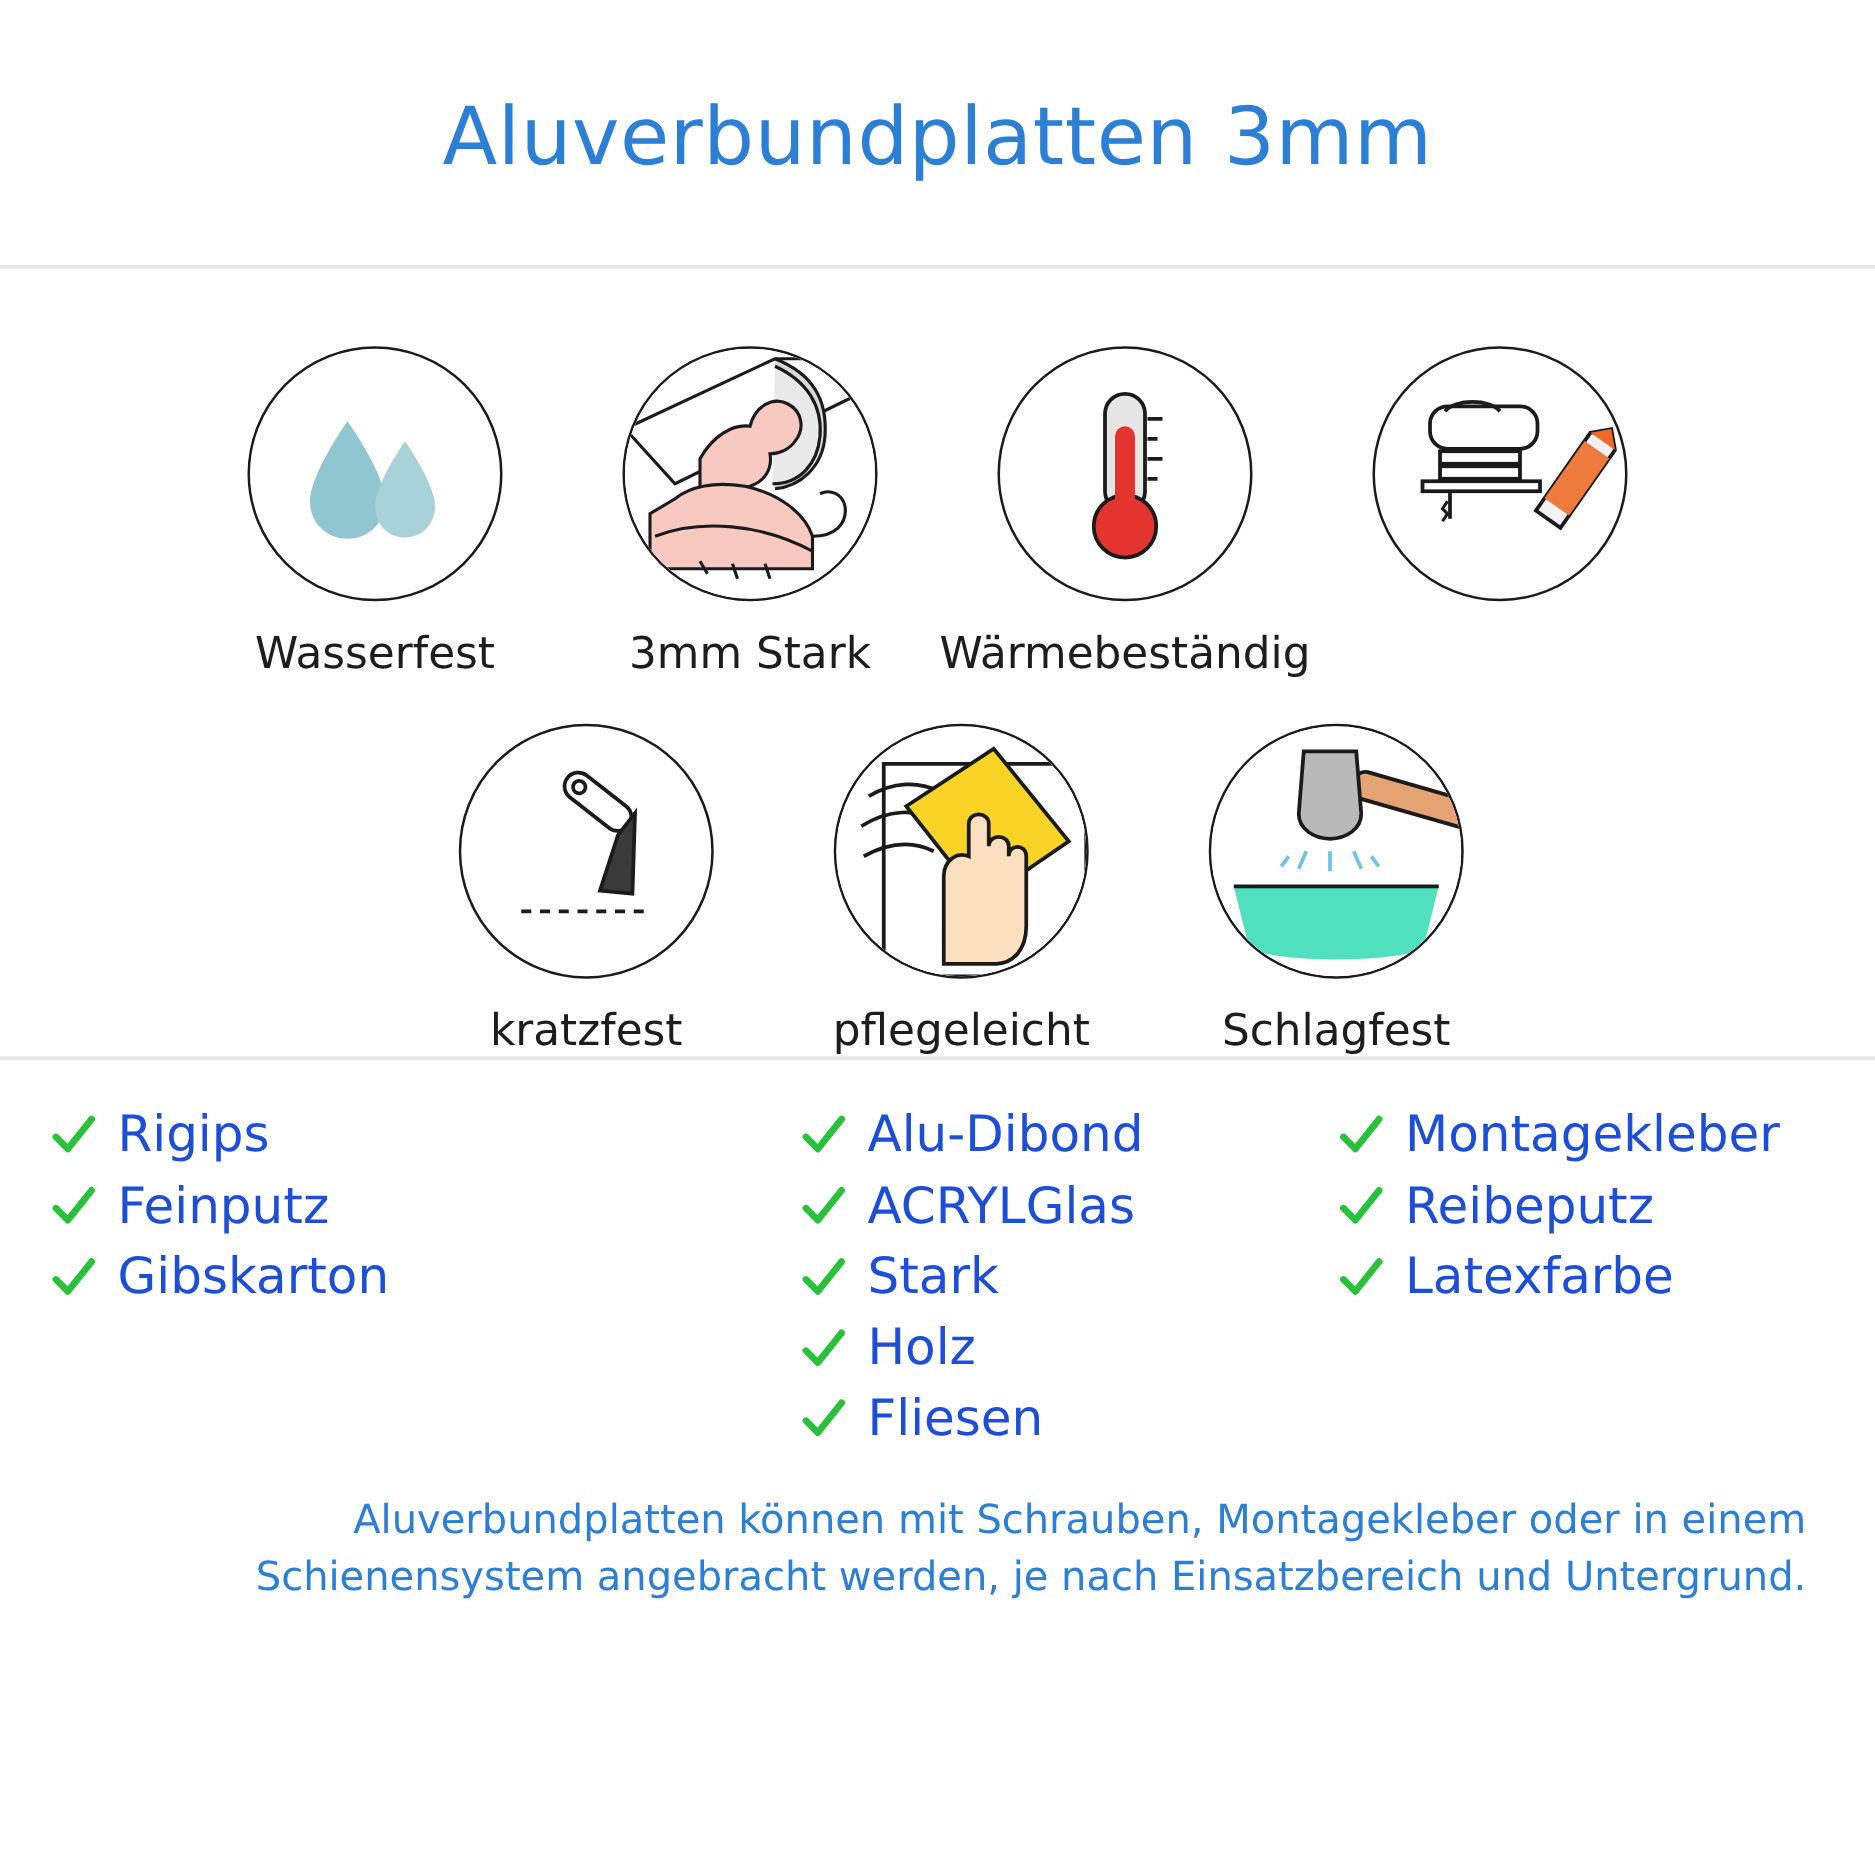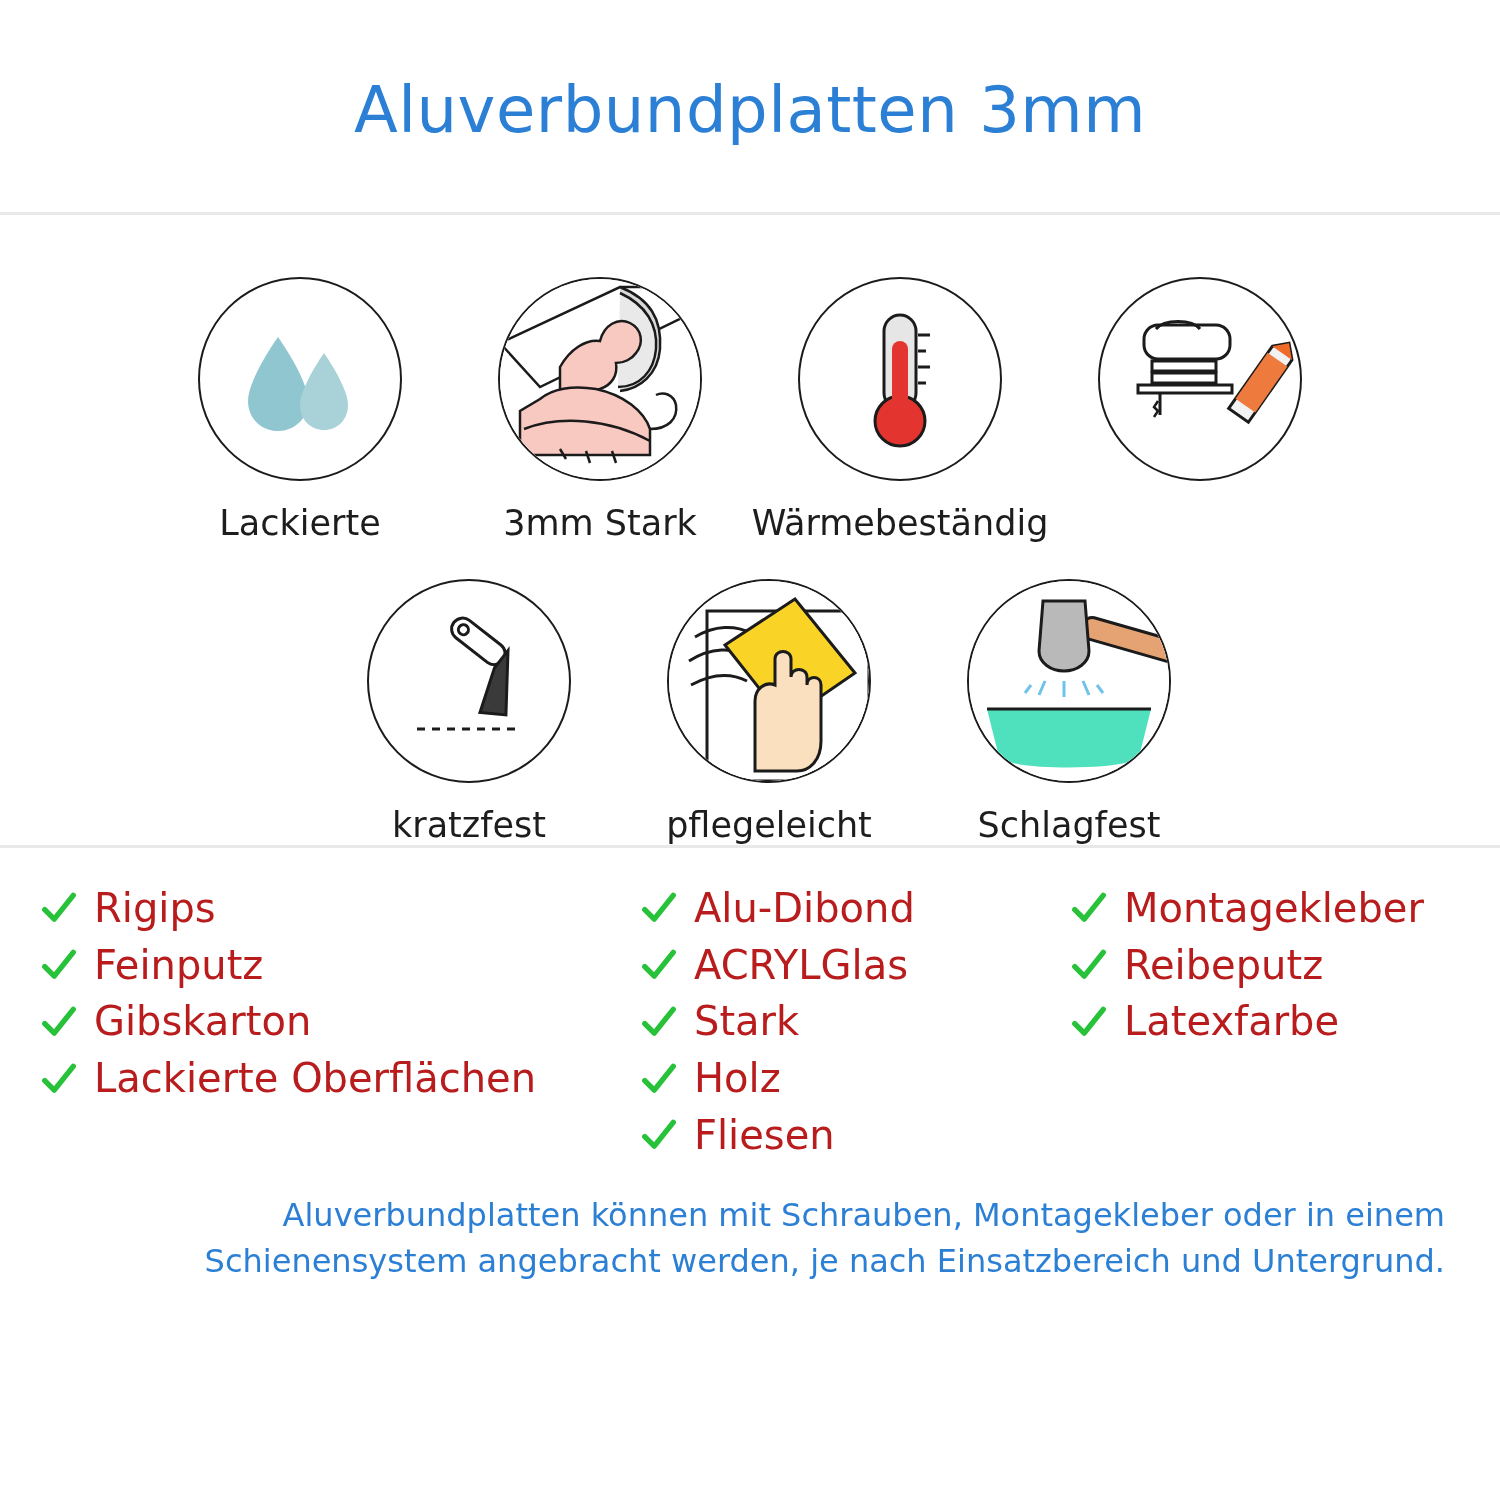--- a/index.html
+++ b/index.html
@@ -93,21 +93,21 @@
     gap: 4px;
   }
   .sub-col.c1 { width: 600px; }
   .sub-col.c2 { width: 430px; }
   .sub-col.c3 { width: 430px; }
   .sub-item {
     display: flex;
     align-items: center;
     gap: 16px;
     font-size: 40px;
-    color: #b91c1c;
+    color: #1d4ed8;
     line-height: 1.32;
     white-space: nowrap;
   }
   .check {
     flex: 0 0 auto;
     width: 38px;
     height: 38px;
     display: block;
   }
 
@@ -130,21 +130,21 @@
 
   <div class="features row1">
 
     <div class="feature">
       <div class="circle">
         <svg width="200" height="200" viewBox="0 0 200 200">
           <path d="M78 58 C78 58 48 100 48 122 C48 140 62 152 78 152 C94 152 108 140 108 122 C108 100 78 58 78 58 Z" fill="#8fc6cf"></path>
           <path d="M124 74 C124 74 100 108 100 126 C100 141 111 151 124 151 C137 151 148 141 148 126 C148 108 124 74 124 74 Z" fill="#a8d2d8"></path>
         </svg>
       </div>
-      <div class="feature-label">Lackierte</div>
+      <div class="feature-label">Wasserfest</div>
     </div>
 
     <div class="feature">
       <div class="circle">
         <svg width="200" height="200" viewBox="0 0 200 200">
           <rect x="0" y="0" width="200" height="200" fill="#ffffff"></rect>
           <path d="M0 64 L120 8 L200 8 L200 30 L40 108 Z" fill="#ffffff" stroke="#1b1b1b" stroke-width="2.5"></path>
           <path d="M120 8 C150 20 162 40 160 70 C158 95 140 110 120 112" fill="#d9d9d9" stroke="#1b1b1b" stroke-width="2.5"></path>
           <path d="M118 108 C140 108 154 92 156 70 C158 46 146 26 120 14" fill="#e9e9e9" stroke="#1b1b1b" stroke-width="2.5"></path>
           <path d="M60 88 C70 70 86 60 100 62 C104 46 118 38 130 44 C142 50 144 64 136 74 C132 80 124 84 116 84 C118 96 112 106 100 110 L60 124 Z" fill="#f7c9c0" stroke="#1b1b1b" stroke-width="2.5"></path>
@@ -264,26 +264,20 @@
             <path d="M3 13 L9 19 L21 4" fill="none" stroke="#28c23a" stroke-width="3.4" stroke-linecap="round" stroke-linejoin="round"></path>
           </svg>
         <span>Feinputz</span>
       </div>
       <div class="sub-item">
         <svg class="check" viewBox="0 0 24 24">
             <path d="M3 13 L9 19 L21 4" fill="none" stroke="#28c23a" stroke-width="3.4" stroke-linecap="round" stroke-linejoin="round"></path>
           </svg>
         <span>Gibskarton</span>
       </div>
-      <div class="sub-item">
-        <svg class="check" viewBox="0 0 24 24">
-            <path d="M3 13 L9 19 L21 4" fill="none" stroke="#28c23a" stroke-width="3.4" stroke-linecap="round" stroke-linejoin="round"></path>
-          </svg>
-        <span>Lackierte Oberflächen</span>
-      </div>
     </div>
 
     <div class="sub-col c2">
       <div class="sub-item">
         <svg class="check" viewBox="0 0 24 24">
             <path d="M3 13 L9 19 L21 4" fill="none" stroke="#28c23a" stroke-width="3.4" stroke-linecap="round" stroke-linejoin="round"></path>
           </svg>
         <span>Alu-Dibond</span>
       </div>
       <div class="sub-item">

